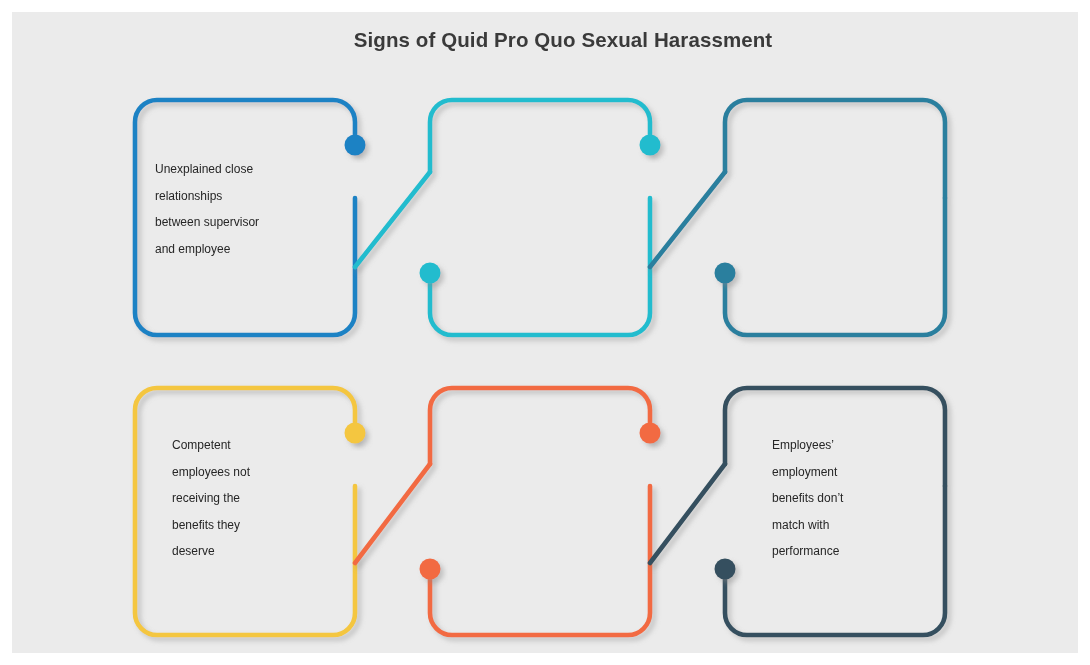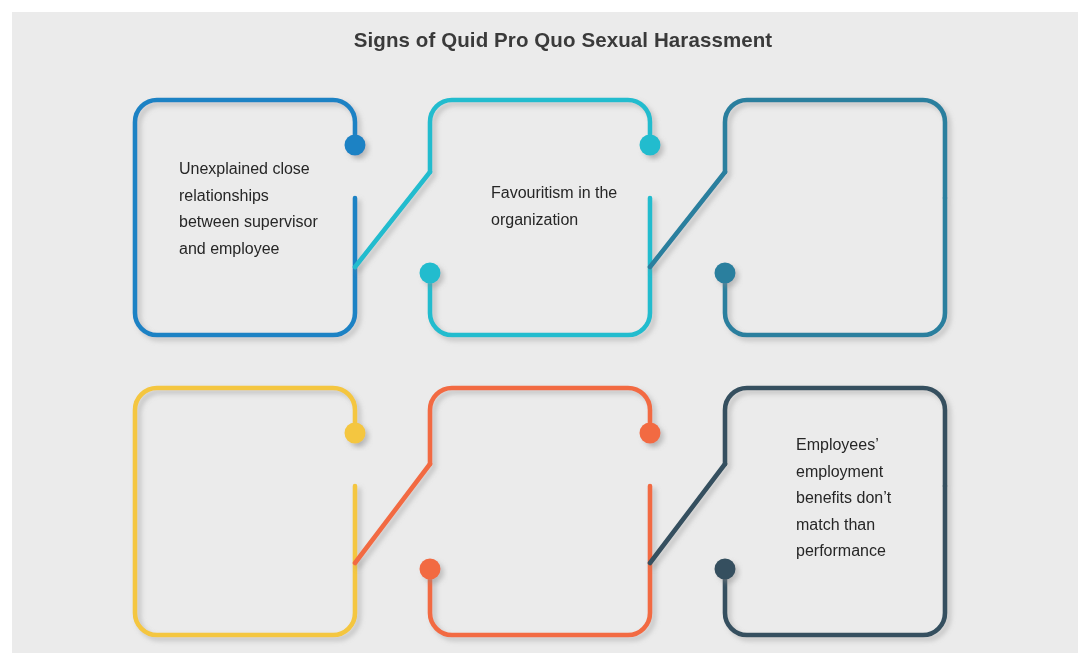--- a/index.html
+++ b/index.html
@@ -4,22 +4,22 @@
 <style>
   html,body{margin:0;padding:0;background:#ffffff;}
   body{width:1090px;height:665px;overflow:hidden;
        font-family:"Liberation Sans","DejaVu Sans",sans-serif;}
   #frame{position:absolute;left:12px;top:12px;width:1066px;height:641px;
          background:#ebebeb;}
   #title{position:absolute;left:0;top:16px;width:1066px;text-align:center;
          font-size:20.5px;font-weight:bold;color:#3a3a3a;letter-spacing:.1px;padding-left:18px;}
   #stage{position:absolute;left:0;top:0;width:1066px;height:641px;}
   svg#art{position:absolute;left:0;top:0;width:1066px;height:641px;}
-  .card-text{position:absolute;color:#262626;font-size:16px;line-height:26.5px;
-             white-space:pre-line;margin-left:24px;}
+  .card-text{position:absolute;color:#262626;font-size:12px;line-height:26.5px;
+             white-space:pre-line;}
 </style>
 </head>
 <body>
 
 <div id="frame">
 
   <div id="title">Signs of Quid Pro Quo Sexual Harassment</div>
 
   <div id="stage">
 
@@ -106,26 +106,29 @@
                  L 933 474" fill="none" stroke="#34505f" stroke-width="4.6" stroke-linecap="round"></path>
       </g>
       <circle cx="713" cy="557" r="10.5" fill="#34505f" filter="url(#sh)"></circle>
     </svg>
 
     <div class="card-text" style="left:143px;top:144px;width:200px;">Unexplained close
 relationships
 between supervisor
 and employee</div>
 
-    <div class="card-text" style="left:455px;top:168px;width:200px;">Favouritism in the
-organization</div>
 
 
+    <div class="card-text" style="left:160px;top:420px;width:195px;">Competent
+employees not
+receiving the
+benefits they
+deserve</div>
 
 
     <div class="card-text" style="left:760px;top:420px;width:185px;">Employees’
 employment
 benefits don’t
-match than
+match with
 performance</div>
 
   </div>
 </div>
 
 </body></html>

